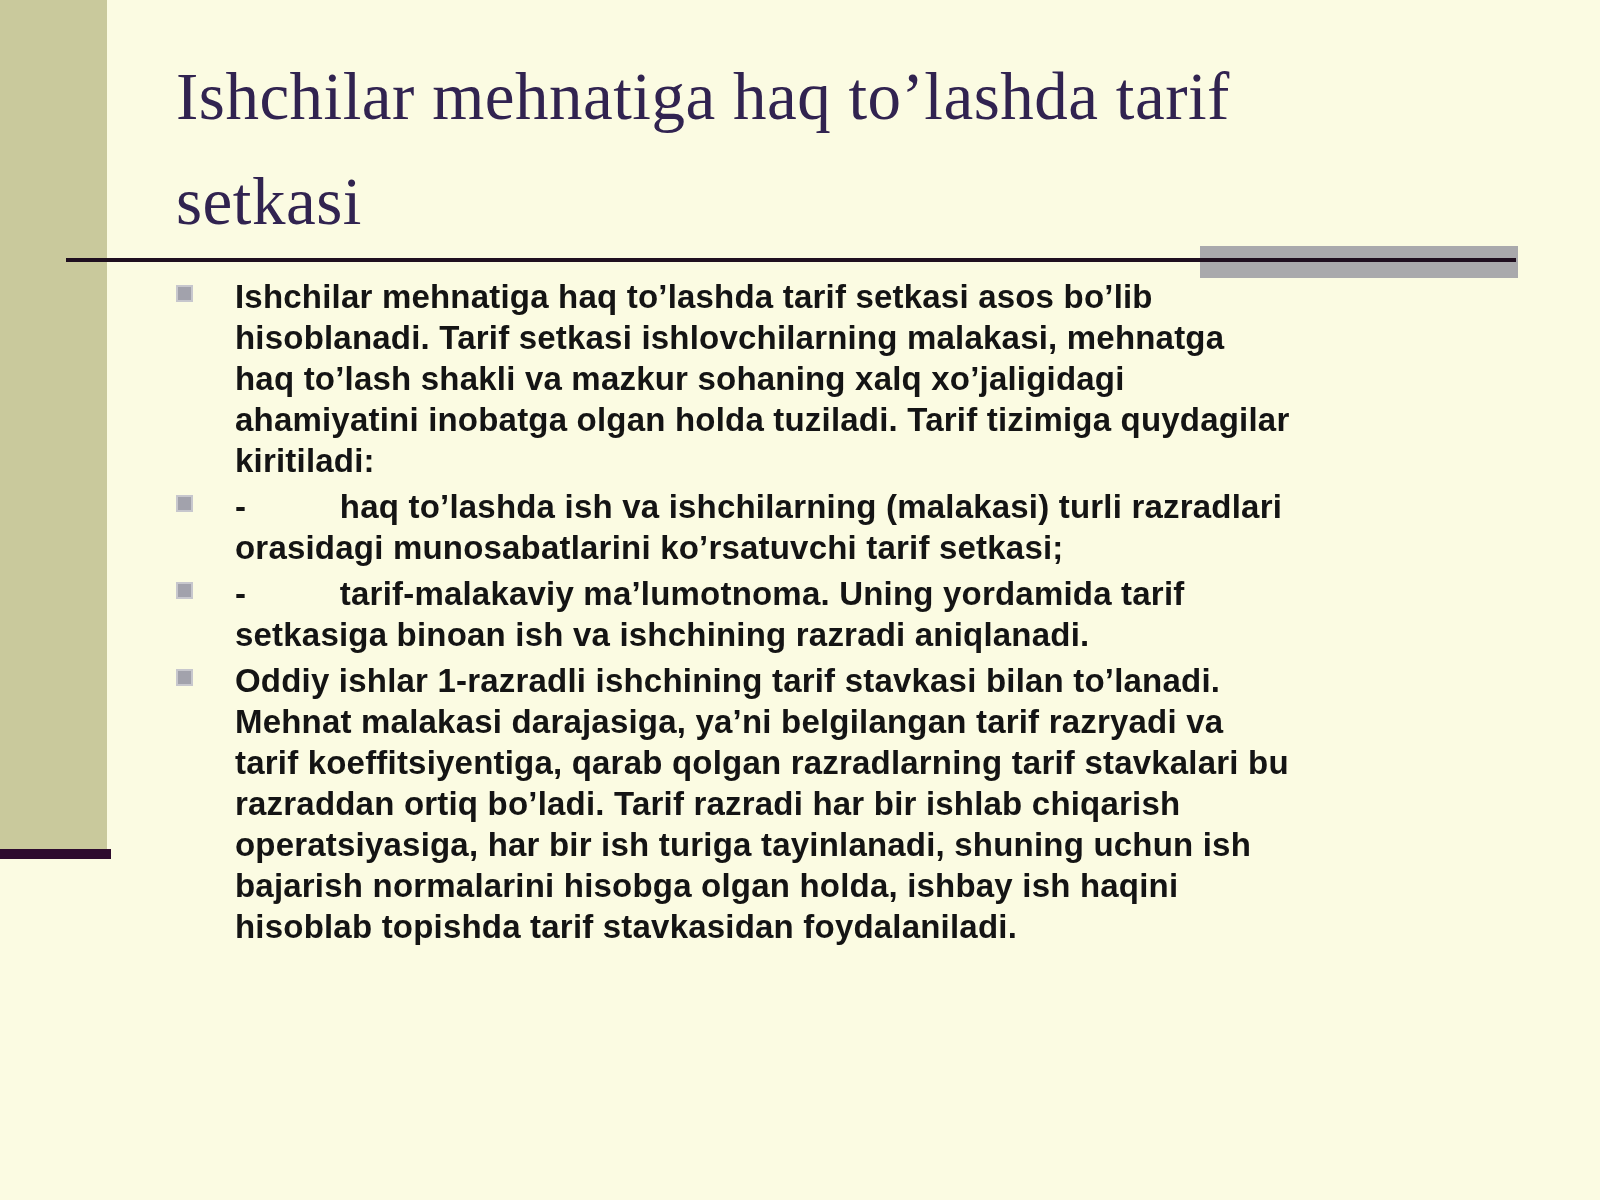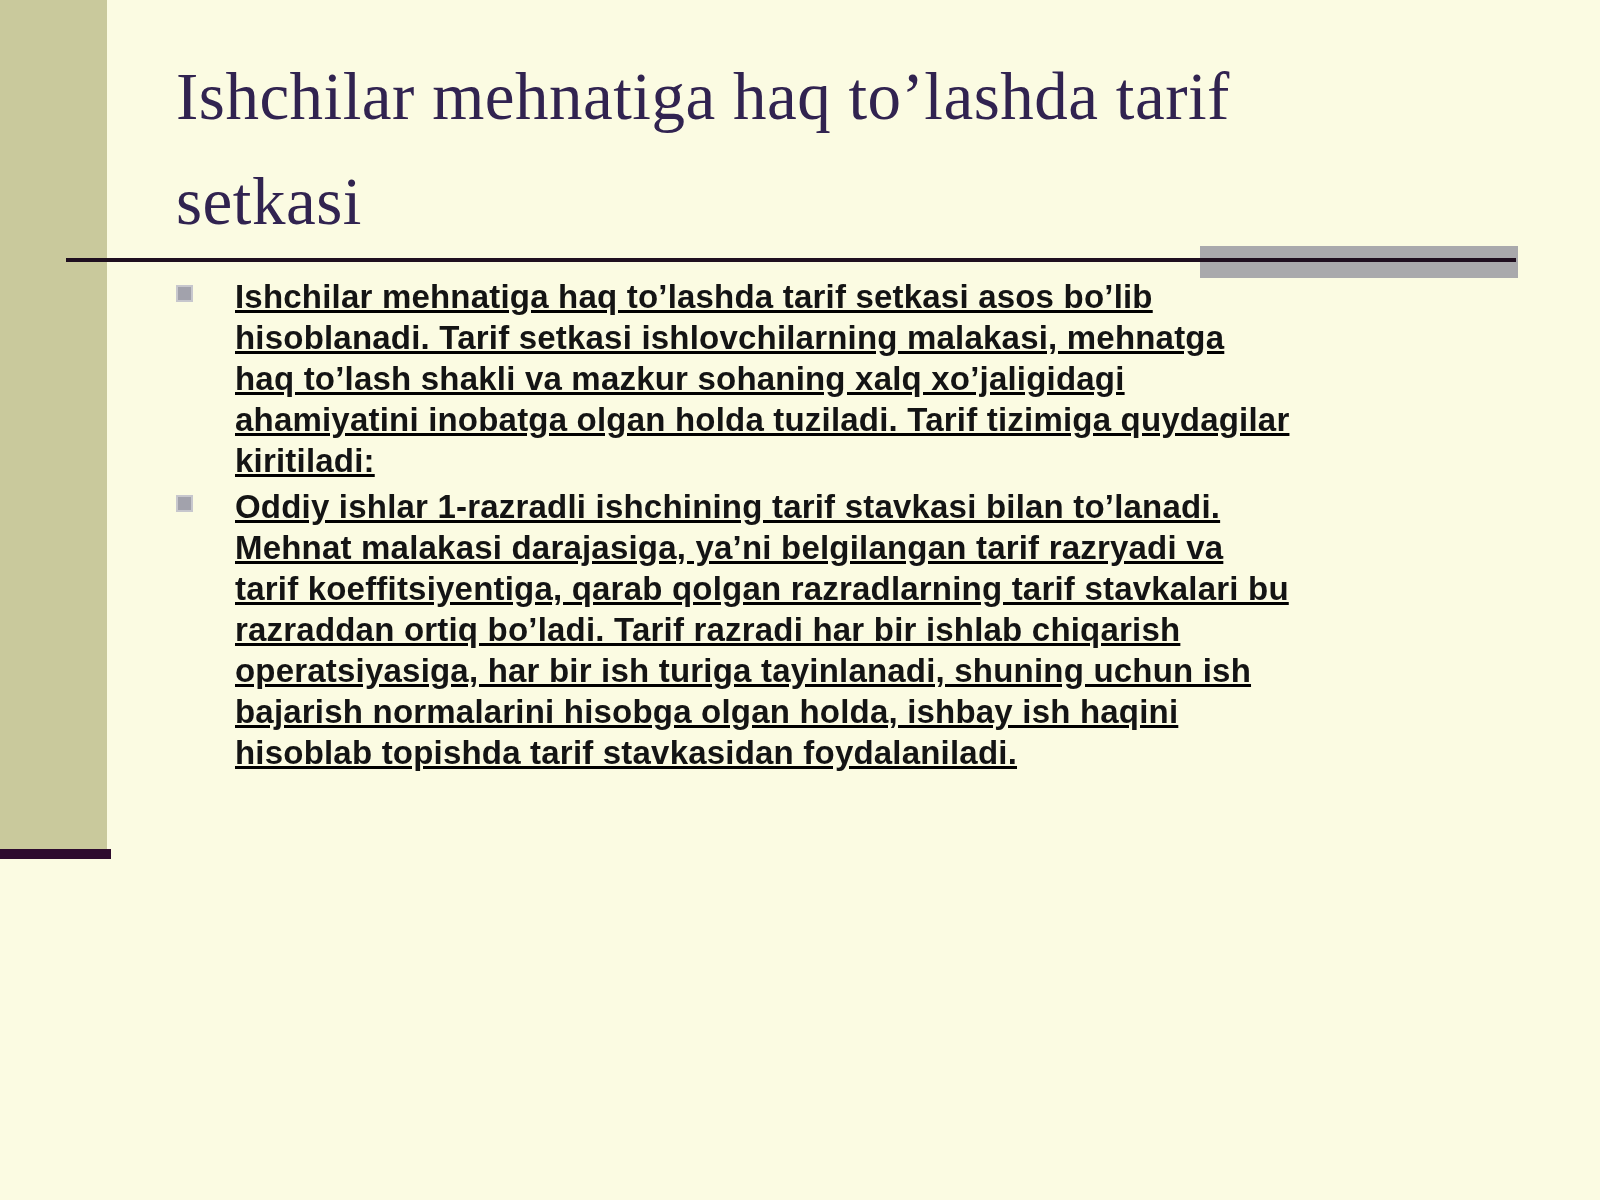--- a/index.html
+++ b/index.html
@@ -68,21 +68,20 @@
   .content {
     position: absolute;
     left: 176px;
     top: 276px;
     width: 1315px;
   }
   .bullet-row {
     display: flex;
     align-items: flex-start;
     margin-bottom: 5px;
-    text-decoration: underline;
   }
   .bullet-marker {
     flex: 0 0 auto;
     width: 13px;
     height: 13px;
     margin-top: 9px;
     margin-right: 42px;
     background: #a2a2ac;
     border: 2px solid #c7c7cd;
   }
@@ -115,21 +114,31 @@
     <div class="bullet-row">
       <span class="bullet-marker"></span>
       <div class="bullet-text">Ishchilar mehnatiga haq to’lashda tarif setkasi asos bo’lib
 hisoblanadi. Tarif setkasi ishlovchilarning malakasi, mehnatga
 haq to’lash shakli va mazkur sohaning xalq xo’jaligidagi
 ahamiyatini inobatga olgan holda tuziladi. Tarif tizimiga quydagilar
 kiritiladi:</div>
     </div>
 
 
+    <div class="bullet-row">
+      <span class="bullet-marker"></span>
+      <div class="bullet-text">-          haq to’lashda ish va ishchilarning (malakasi) turli razradlari
+orasidagi munosabatlarini ko’rsatuvchi tarif setkasi;</div>
+    </div>
 
+    <div class="bullet-row">
+      <span class="bullet-marker"></span>
+      <div class="bullet-text">-          tarif-malakaviy ma’lumotnoma. Uning yordamida tarif
+setkasiga binoan ish va ishchining razradi aniqlanadi.</div>
+    </div>
 
     <div class="bullet-row">
       <span class="bullet-marker"></span>
       <div class="bullet-text">Oddiy ishlar 1-razradli ishchining tarif stavkasi bilan to’lanadi.
 Mehnat malakasi darajasiga, ya’ni belgilangan tarif razryadi va
 tarif koeffitsiyentiga, qarab qolgan razradlarning tarif stavkalari bu
 razraddan ortiq bo’ladi. Tarif razradi har bir ishlab chiqarish
 operatsiyasiga, har bir ish turiga tayinlanadi, shuning uchun ish
 bajarish normalarini hisobga olgan holda, ishbay ish haqini
 hisoblab topishda tarif stavkasidan foydalaniladi.</div>

